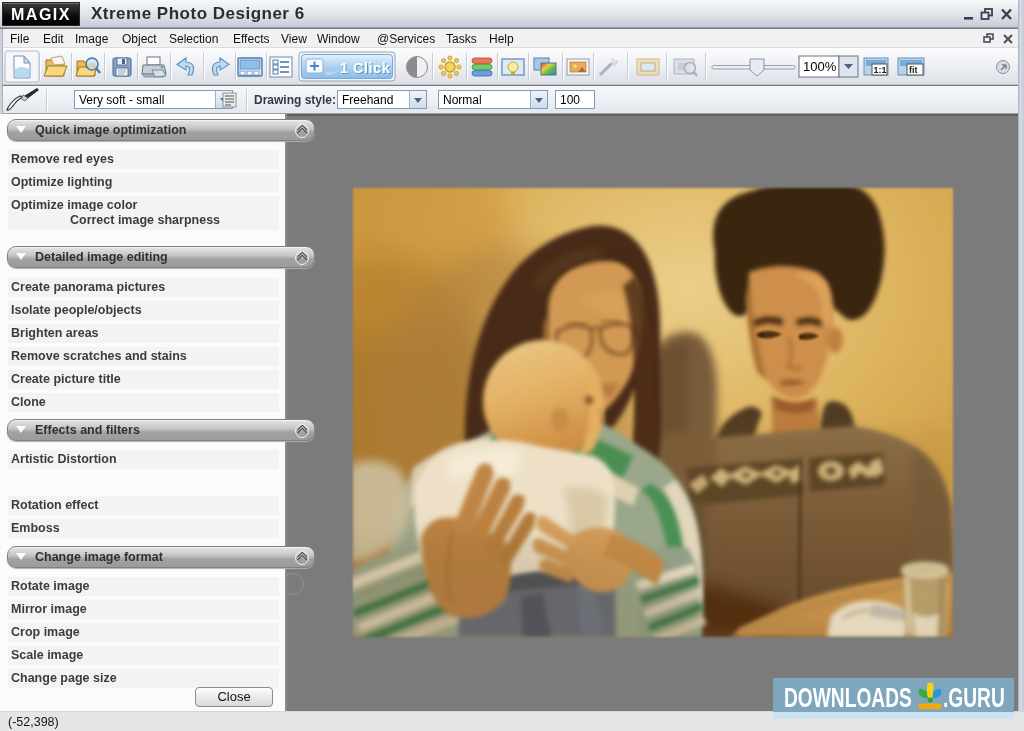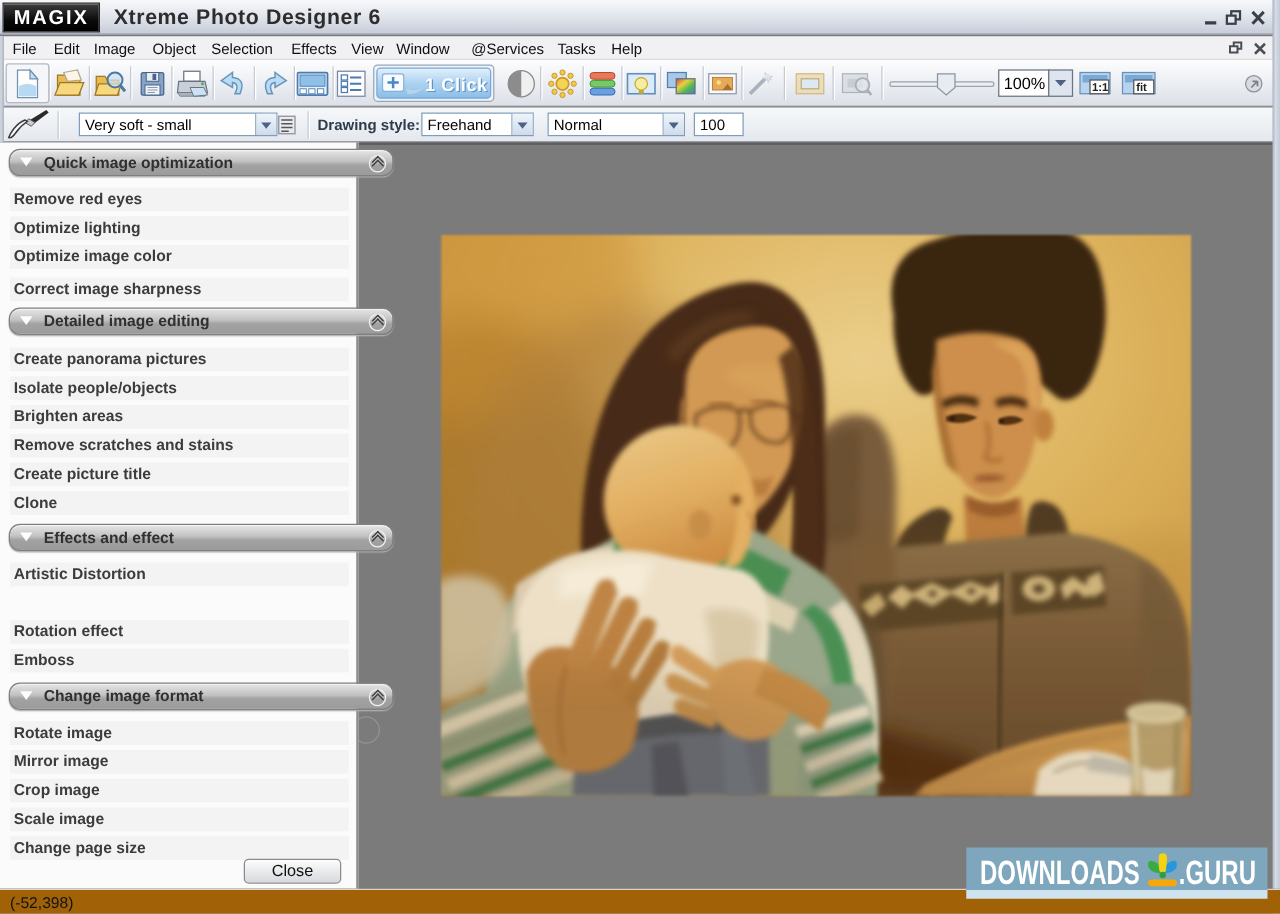--- a/index.html
+++ b/index.html
@@ -70,21 +70,21 @@
 #cursorcirc { position:absolute; left:-5px; top:459px; width:22px; height:22px; border-radius:50%;
   border:1px solid #929292; }
 #photo { position:absolute; left:66px; top:74px; width:600px; height:449px; filter:blur(0.8px); }
 
 
 #rborder { position:absolute; right:0; top:0; width:6px; height:731px;
   background:linear-gradient(90deg,#aab1bd,#d6dce6 40%,#c3cad6); }
 
 
 #statusbar { position:absolute; left:0; top:711px; width:1024px; height:20px;
-  background:#a16207; border-top:1px solid #d6d6d6; font-size:12.5px; color:#141414; }
+  background:#e5e5e5; border-top:1px solid #d6d6d6; font-size:12.5px; color:#141414; }
 #statusbar span { position:absolute; left:8px; top:3px; }
 
 
 #banner { position:absolute; left:773px; top:678px; width:241px; height:41px; z-index:50; }
 #banner .main { position:absolute; left:0; top:0; width:241px; height:34px; background:#7ea6bd; }
 #banner .strip { position:absolute; left:0; top:34px; width:241px; height:7px; background:#cde3f0; }
 #banner .dl { position:absolute; left:11px; top:4.5px; font-size:27px; font-weight:bold; color:#fff;
   transform:scaleX(0.71); transform-origin:0 0; letter-spacing:0px; white-space:nowrap; }
 </style>
 </head>
@@ -280,21 +280,21 @@
       </g>
     </svg>
   <div class="sep" style="left: 39px;"></div><div class="sep" style="left: 71px;"></div><div class="sep" style="left: 104px;"></div><div class="sep" style="left: 137px;"></div><div class="sep" style="left: 170px;"></div><div class="sep" style="left: 203px;"></div><div class="sep" style="left: 235px;"></div><div class="sep" style="left: 266px;"></div><div class="sep" style="left: 432px;"></div><div class="sep" style="left: 466px;"></div><div class="sep" style="left: 497px;"></div><div class="sep" style="left: 528px;"></div><div class="sep" style="left: 562px;"></div><div class="sep" style="left: 593px;"></div><div class="sep" style="left: 627px;"></div><div class="sep" style="left: 666px;"></div><div class="sep" style="left: 705px;"></div></div>
   <div id="toolbar2">
     <svg style="position:absolute;left:6px;top:2px" width="36" height="24" viewBox="0 0 36 24">
       <path d="M33 2 L21 11 L18 8 L31 0 Z" fill="#2a2a2a"></path>
       <path d="M22 10 L17 7 L14 10 L19 13 Z" fill="#c8ccd4" stroke="#555" stroke-width="0.8"></path>
       <path d="M16 9 Q10 13 6 19 Q3 23 1 22 Q2 19 5 15 Q9 10 14 8 Z" fill="#f6f7f9" stroke="#3a3a3a" stroke-width="1.2"></path>
     </svg>
     <div class="sep" style="left:46px;top:3px;height:22px"></div>
-    <div class="combo" style="left:63px;width:159px">
+    <div class="combo" style="left:74px;width:159px">
         <span class="txt">Very soft - small</span>
         <span class="btn"></span>
       </div>
     <svg style="position:absolute;left:222px;top:6px" width="16" height="16" viewBox="0 0 16 16">
       <rect x="1" y="1" width="13" height="14" fill="#e8eaee" stroke="#8a9099"></rect>
       <g stroke="#555" stroke-width="1.2">
           <path d="M3 4h9M3 7h9M3 10h9M3 13h6"></path>
         </g>
     </svg>
     <div class="sep" style="left:246px;top:3px;height:22px"></div>
@@ -507,37 +507,37 @@
   <div class="hdr" style="top: 5px;">
         <span class="tri"></span>
         <span class="txt">Quick image optimization</span>
         <span class="circ">
           <i></i>
         </span>
       </div>
       <div class="item" style="top: 36px;">Remove red eyes</div>
       <div class="item" style="top: 59px;">Optimize lighting</div>
       <div class="item" style="top: 82px;">Optimize image color</div>
-      <div class="item" style="top: 108px;">Correct image sharpness</div>
+      <div class="item" style="top: 97px; text-align: center;">Correct image sharpness</div>
       <div class="hdr" style="top: 132px;">
         <span class="tri"></span>
         <span class="txt">Detailed image editing</span>
         <span class="circ">
           <i></i>
         </span>
       </div>
       <div class="item" style="top: 164px;">Create panorama pictures</div>
       <div class="item" style="top: 187px;">Isolate people/objects</div>
       <div class="item" style="top: 210px;">Brighten areas</div>
       <div class="item" style="top: 233px;">Remove scratches and stains</div>
       <div class="item" style="top: 256px;">Create picture title</div>
       <div class="item" style="top: 279px;">Clone</div>
       <div class="hdr" style="top: 305px;">
         <span class="tri"></span>
-        <span class="txt">Effects and effect</span>
+        <span class="txt">Effects and filters</span>
         <span class="circ">
           <i></i>
         </span>
       </div>
       <div class="item" style="top: 336px;">Artistic Distortion</div>
       <div class="item" style="top: 382px;">Rotation effect</div>
       <div class="item" style="top: 405px;">Emboss</div>
       <div class="hdr" style="top: 432px;">
         <span class="tri"></span>
         <span class="txt">Change image format</span>

